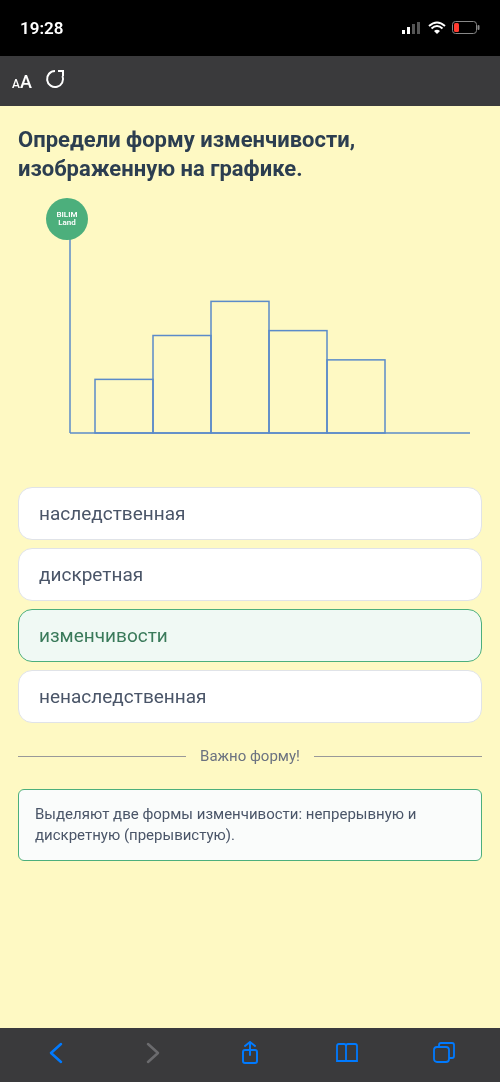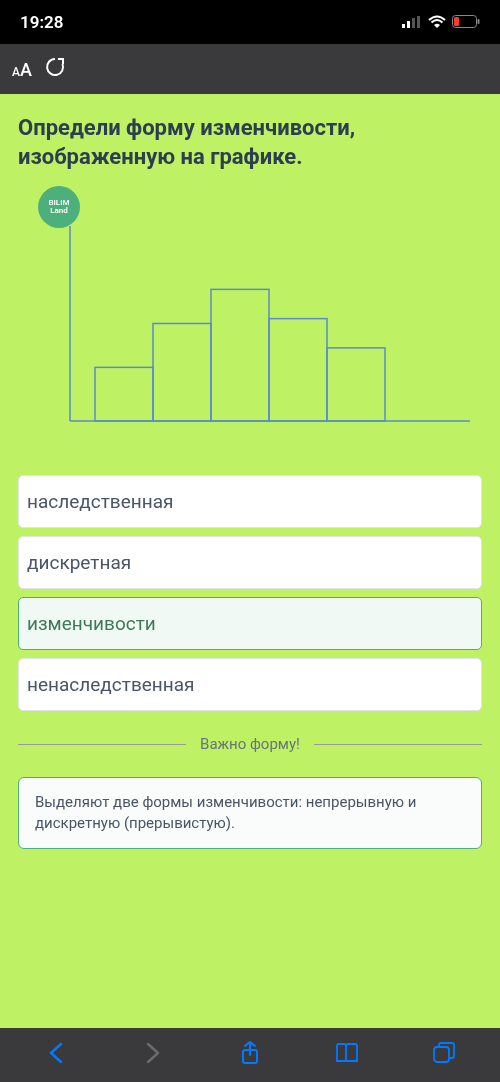--- a/index.html
+++ b/index.html
@@ -10,21 +10,21 @@
     body {
       width: 500px;
       height: 1082px;
       font-family: -apple-system, BlinkMacSystemFont, 'Segoe UI', Roboto, sans-serif;
       background: #f5f5f5;
       display: flex;
       flex-direction: column;
       overflow: hidden;
     }
     .status-bar {
-      height: 44px;
+      height: 56px;
       background: #000;
       color: #fff;
       display: flex;
       justify-content: space-between;
       align-items: center;
       padding: 0 20px;
       font-size: 17px;
       font-weight: 600;
     }
     .status-right {
@@ -58,39 +58,39 @@
       text-align: center;
       color: #fff;
       font-size: 17px;
     }
     .reload-icon {
       color: #fff;
       font-size: 20px;
     }
     .content {
       flex: 1;
-      background: #bef264;
+      background: #fef9c3;
       padding: 20px 18px;
       overflow-y: auto;
     }
     .question-title {
       font-size: 22px;
       font-weight: 700;
       color: #2c3e50;
       line-height: 1.3;
       margin-bottom: 20px;
     }
     .chart-container {
       position: relative;
       margin: 10px 0 20px 0;
     }
     .logo-badge {
       position: absolute;
       top: -5px;
-      left: 20px;
+      left: 28px;
       width: 42px;
       height: 42px;
       background: #4caf7c;
       border-radius: 50%;
       display: flex;
       flex-direction: column;
       align-items: center;
       justify-content: center;
       color: #fff;
       font-size: 8px;
@@ -103,22 +103,22 @@
       height: 260px;
     }
     .answer-options {
       display: flex;
       flex-direction: column;
       gap: 8px;
       margin-top: 10px;
     }
     .answer-option {
       border: 1px solid #e0e3e8;
-      border-radius: 5px;
-      padding: 14px 8px;
+      border-radius: 14px;
+      padding: 14px 20px;
       font-size: 19px;
       color: #4a5568;
       background: #fff;
       cursor: pointer;
     }
     .answer-option.selected {
       border-color: #4caf7c;
       background: #f0f9f4;
       color: #3a7a5a;
     }

